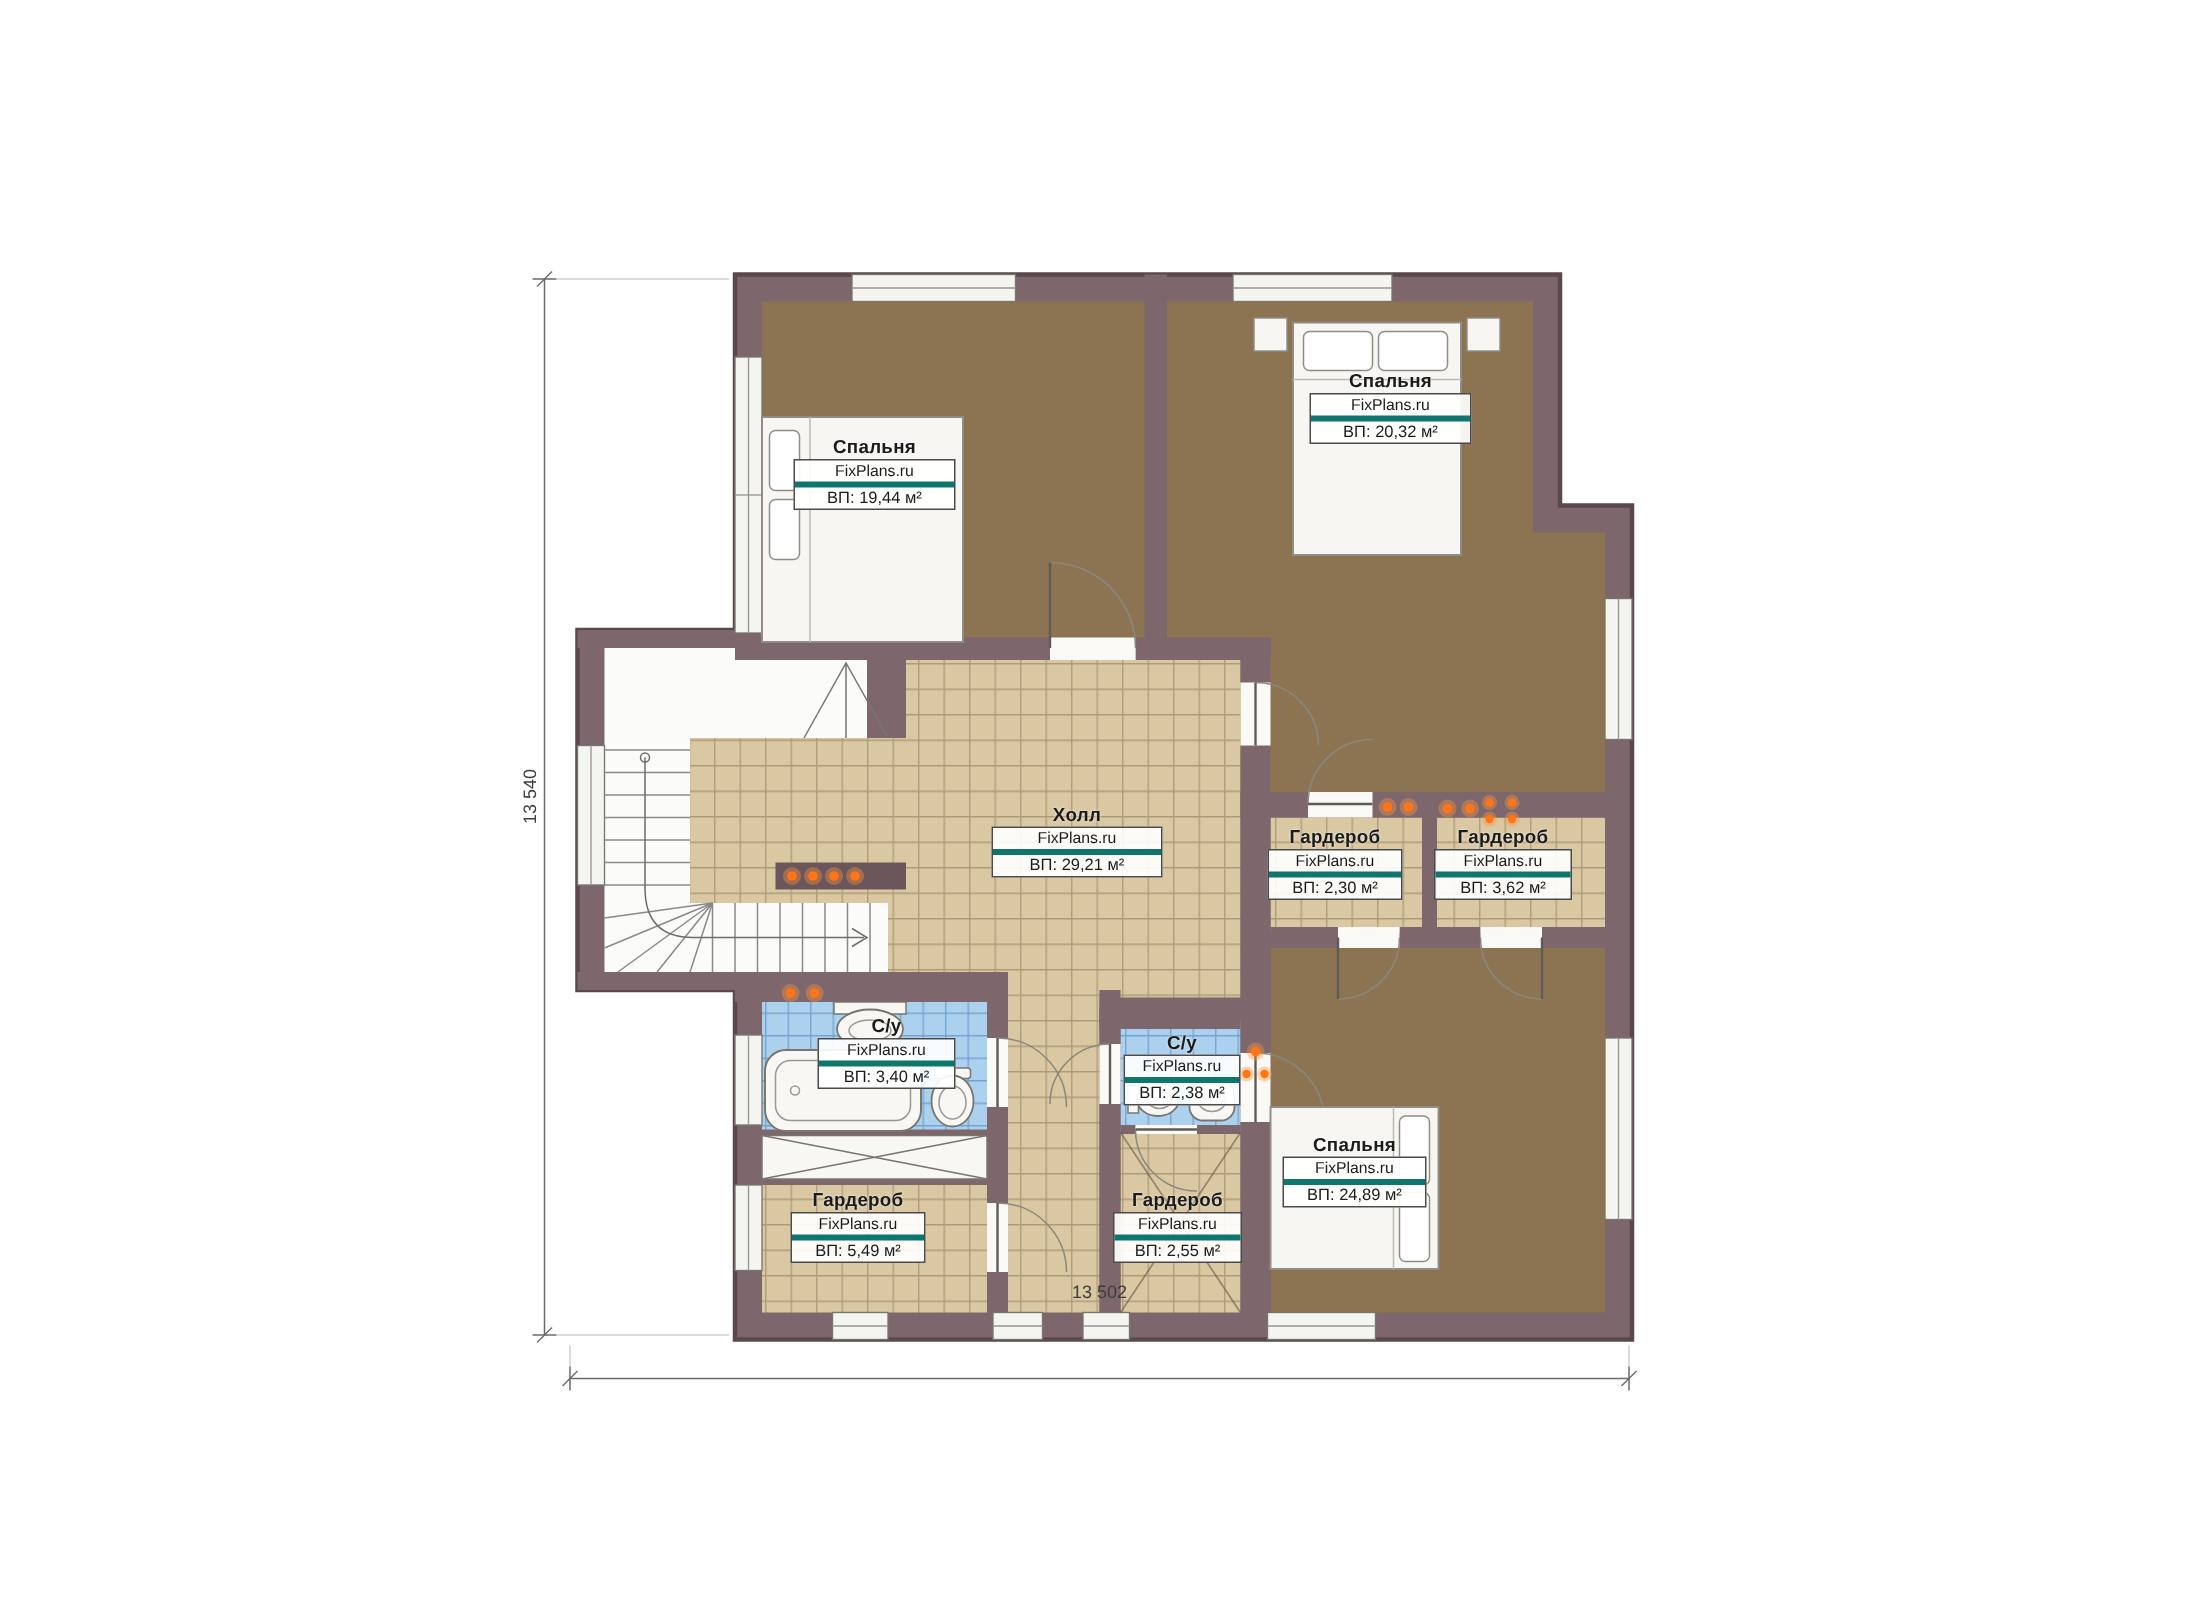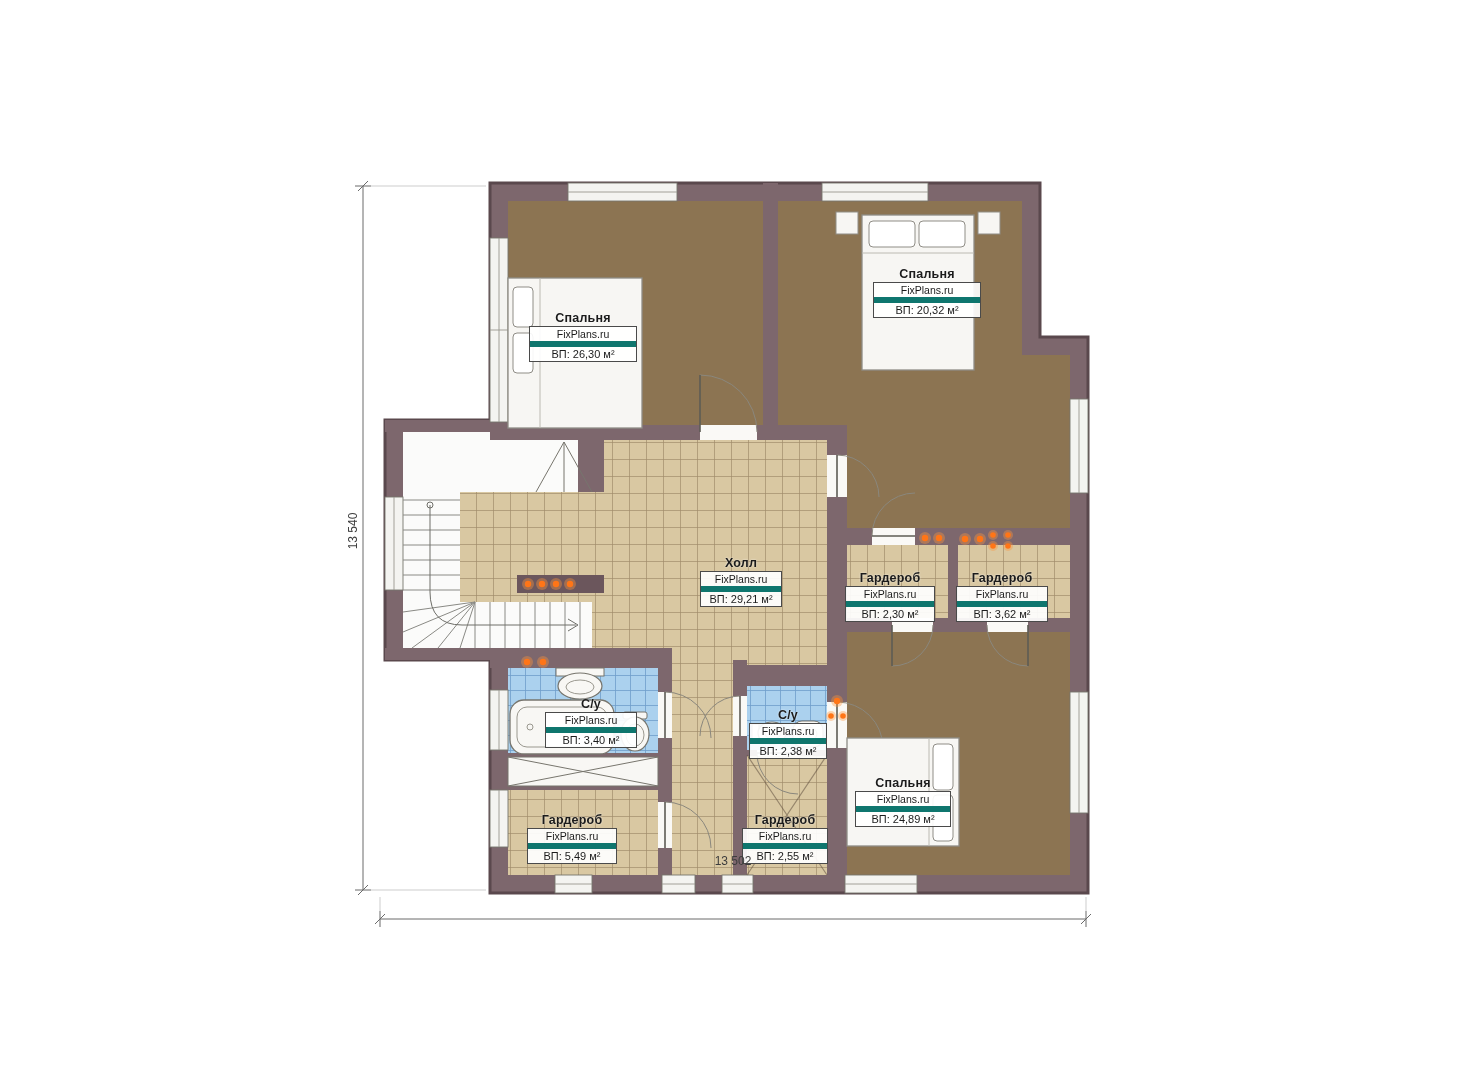--- a/index.html
+++ b/index.html
@@ -1,22 +1,22 @@
 <!DOCTYPE html>
 <html><head>
 <meta charset="utf-8">
 <style>
   html,body{margin:0;padding:0;background:#ffffff;}
   .canvas{position:relative;width:1474px;height:1080px;background:#ffffff;overflow:hidden;
           font-family:"Liberation Sans", sans-serif;}
   .plan-svg{position:absolute;left:0;top:0;z-index:1;}
-  .room-label{position:absolute;z-index:5;text-align:center;color:#1b1b1b;margin-top:20px;}
+  .room-label{position:absolute;z-index:5;text-align:center;color:#1b1b1b;}
   .rl-name{font-size:12.5px;font-weight:bold;letter-spacing:.2px;margin-bottom:1px;text-shadow:0 0 2px rgba(255,255,255,.8);}
   .rl-frame{background:rgba(255,255,255,.92);border:1px solid #4a4a4a;}
-  .rl-site{font-size:10.5px;padding:1px 2px;border-bottom:6px solid #0f766e;white-space:nowrap;}
+  .rl-site{font-size:10.5px;padding:1px 2px;border-bottom:4px solid #0f766e;white-space:nowrap;}
   .rl-area{font-size:11px;padding:1px 2px;white-space:nowrap;}
   .dim-label{position:absolute;z-index:5;font-size:12px;color:#3d3d3d;width:70px;text-align:center;}
   .dim-left{left:318px;top:524px;transform:rotate(-90deg);}
   .dim-bottom{left:698px;top:854px;}
 </style>
 </head>
 <body>
 
 <div class="canvas">
 
@@ -300,31 +300,31 @@
       <line x1="380" y1="911" x2="380" y2="897" stroke="#b8b8b8" stroke-width="0.7"></line>
       <line x1="1086" y1="911" x2="1086" y2="897" stroke="#b8b8b8" stroke-width="0.7"></line>
     </g>
   </g>
 </svg>
 
 <div class="room-label" style="left:529px;top:291px;width:108px">
   <div class="rl-name">Спальня</div>
   <div class="rl-frame">
         <div class="rl-site">FixPlans.ru</div>
-  <div class="rl-area">ВП: 26,30 м²</div>
+  <div class="rl-area">ВП: 19,44 м²</div>
       </div>
 </div>
 <div class="room-label" style="left:873px;top:247px;width:108px">
   <div class="rl-name">Спальня</div>
   <div class="rl-frame">
         <div class="rl-site">FixPlans.ru</div>
   <div class="rl-area">ВП: 20,32 м²</div>
       </div>
 </div>
-<div class="room-label" style="left:700px;top:536px;width:82px">
+<div class="room-label" style="left:661px;top:536px;width:114px">
   <div class="rl-name">Холл</div>
   <div class="rl-frame">
         <div class="rl-site">FixPlans.ru</div>
   <div class="rl-area">ВП: 29,21 м²</div>
       </div>
 </div>
 <div class="room-label" style="left:845px;top:551px;width:90px">
   <div class="rl-name">Гардероб</div>
   <div class="rl-frame">
         <div class="rl-site">FixPlans.ru</div>

